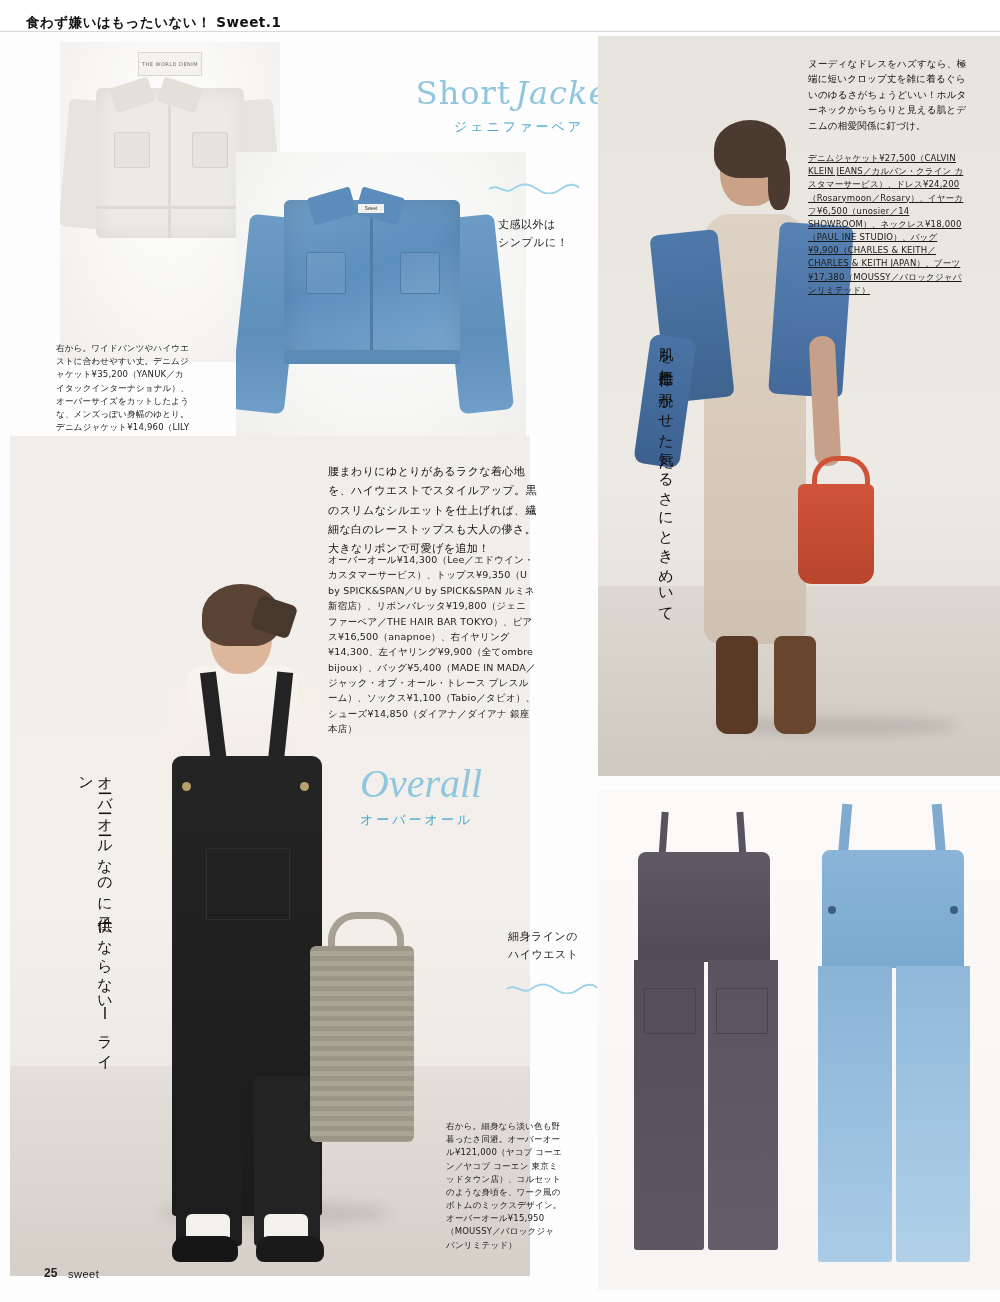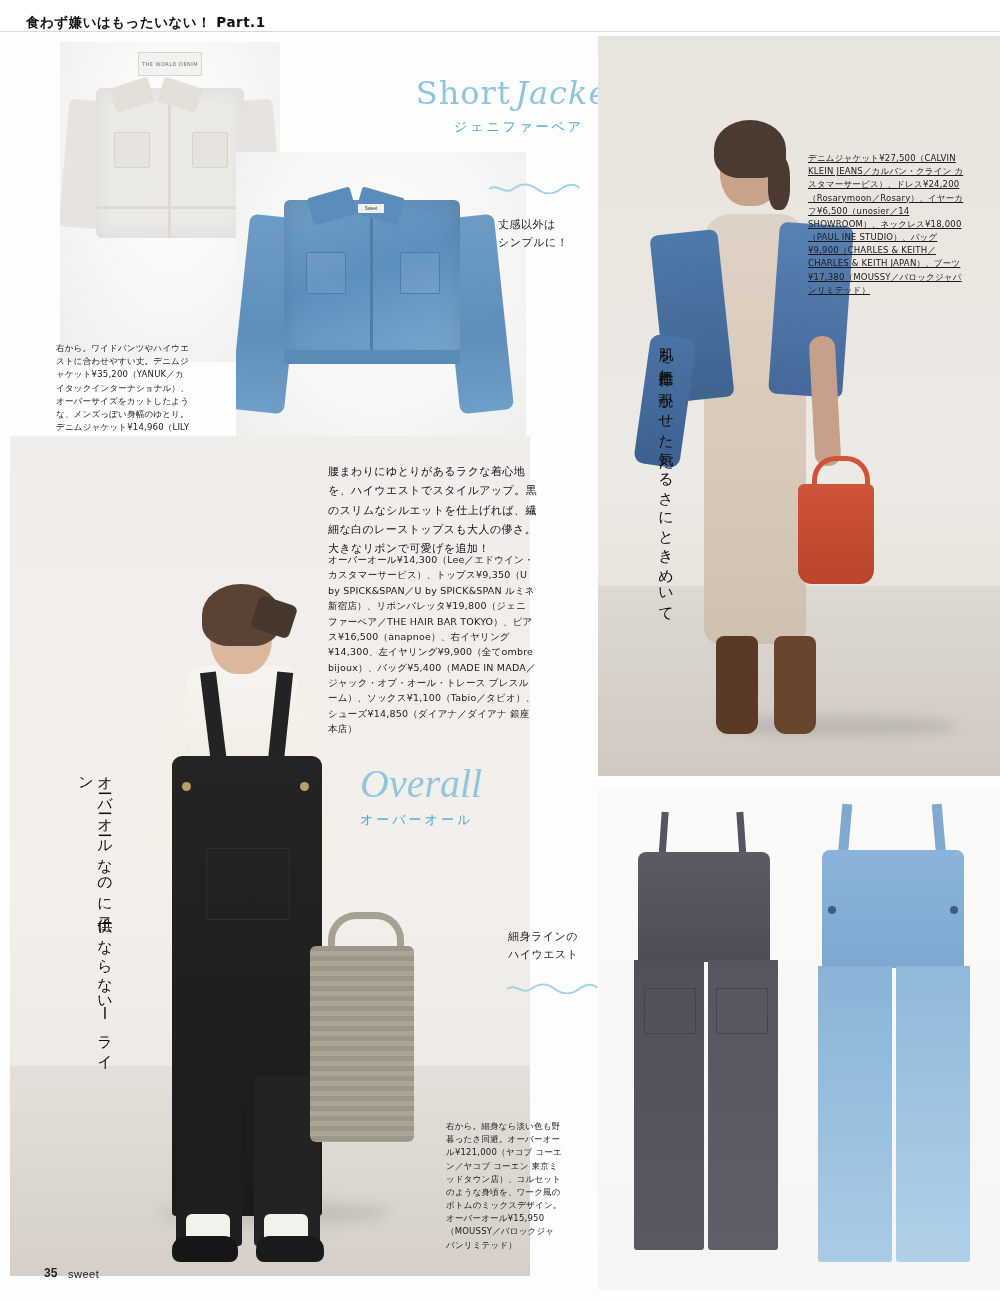--- a/index.html
+++ b/index.html
@@ -151,21 +151,21 @@
   .page-num{left:44px;bottom:22px;font-size:12px;color:#222;}
   .page-num b{font-weight:bold;}
   .page-mag{left:68px;bottom:22px;font-size:11px;color:#222;letter-spacing:.5px;}
 </style>
 </head>
 <body>
 
 <div class="page">
 
   <div class="abs header-strip"></div>
-  <div class="abs header-title jp">食わず嫌いはもったいない！ Part.1</div>
+  <div class="abs header-title jp">食わず嫌いはもったいない！ Sweet.1</div>
   <div class="abs rule-top"></div>
 
   <div class="abs photo ph-jacket-white">
     <div class="wj-sleeveL"></div>
     <div class="wj-sleeveR"></div>
     <div class="wj-body">
       <div class="wj-pocket" style="left:18px;top:44px;"></div>
       <div class="wj-pocket" style="left:96px;top:44px;"></div>
       <div class="wj-seam" style="left:72px;top:0;width:3px;height:150px;"></div>
       <div class="wj-seam" style="left:0;top:118px;width:148px;height:3px;"></div>
@@ -218,20 +218,21 @@
     <div class="rm-armR"></div>
     <div class="rm-head"></div>
     <div class="rm-hair"></div>
     <div class="rm-hairtail"></div>
     <div class="rm-bag-handle"></div>
     <div class="rm-bag"></div>
     <div class="rm-bootL"></div>
     <div class="rm-bootR"></div>
   </div>
 
+  <div class="abs jp small lead" style="left:808px;top:56px;width:160px;">ヌーディなドレスをハズすなら、極端に短いクロップ丈を雑に着るぐらいのゆるさがちょうどいい！ホルターネックからちらりと見える肌とデニムの相愛関係に釘づけ。</div>
   <div class="abs jp tiny cap" style="left:808px;top:152px;width:160px;text-decoration:underline;">デニムジャケット¥27,500（CALVIN KLEIN JEANS／カルバン・クライン カスタマーサービス）、ドレス¥24,200（Rosarymoon／Rosary）、イヤーカフ¥6,500（unosier／14 SHOWROOM）、ネックレス¥18,000（PAUL INE STUDIO）、バッグ¥9,900（CHARLES &amp; KEITH／CHARLES &amp; KEITH JAPAN）、ブーツ¥17,380（MOUSSY／バロックジャパンリミテッド）</div>
 
   <div class="abs vert jp" style="left:656px;top:336px;height:330px;font-size:15px;color:#111;">肌を無造作に覗かせた気だるさにときめいて</div>
 
   <div class="abs photo ph-model-left">
     <div class="lm-wall"></div>
     <div class="lm-floor"></div>
     <div class="lm-shadow"></div>
     <div class="lm-armL"></div>
     <div class="lm-armR"></div>
@@ -292,16 +293,16 @@
         <div class="ov-btn" style="left:128px;top:56px;"></div>
       </div>
       <div class="ov-l-legL"></div>
       <div class="ov-l-legR"></div>
     </div>
   </div>
 
   <div class="abs jp tiny cap" style="left:446px;top:1120px;width:116px;">右から。細身なら淡い色も野暮ったさ回避。オーバーオール¥121,000（ヤコブ コーエン／ヤコブ コーエン 東京ミッドタウン店）、コルセットのような身頃を、ワーク風のボトムのミックスデザイン。オーバーオール¥15,950（MOUSSY／バロックジャパンリミテッド）</div>
 
   <div class="abs page-num">
-    <b>35</b>
+    <b>25</b>
   </div>
   <div class="abs page-mag">sweet</div>
 </div>
 
 </body></html>

